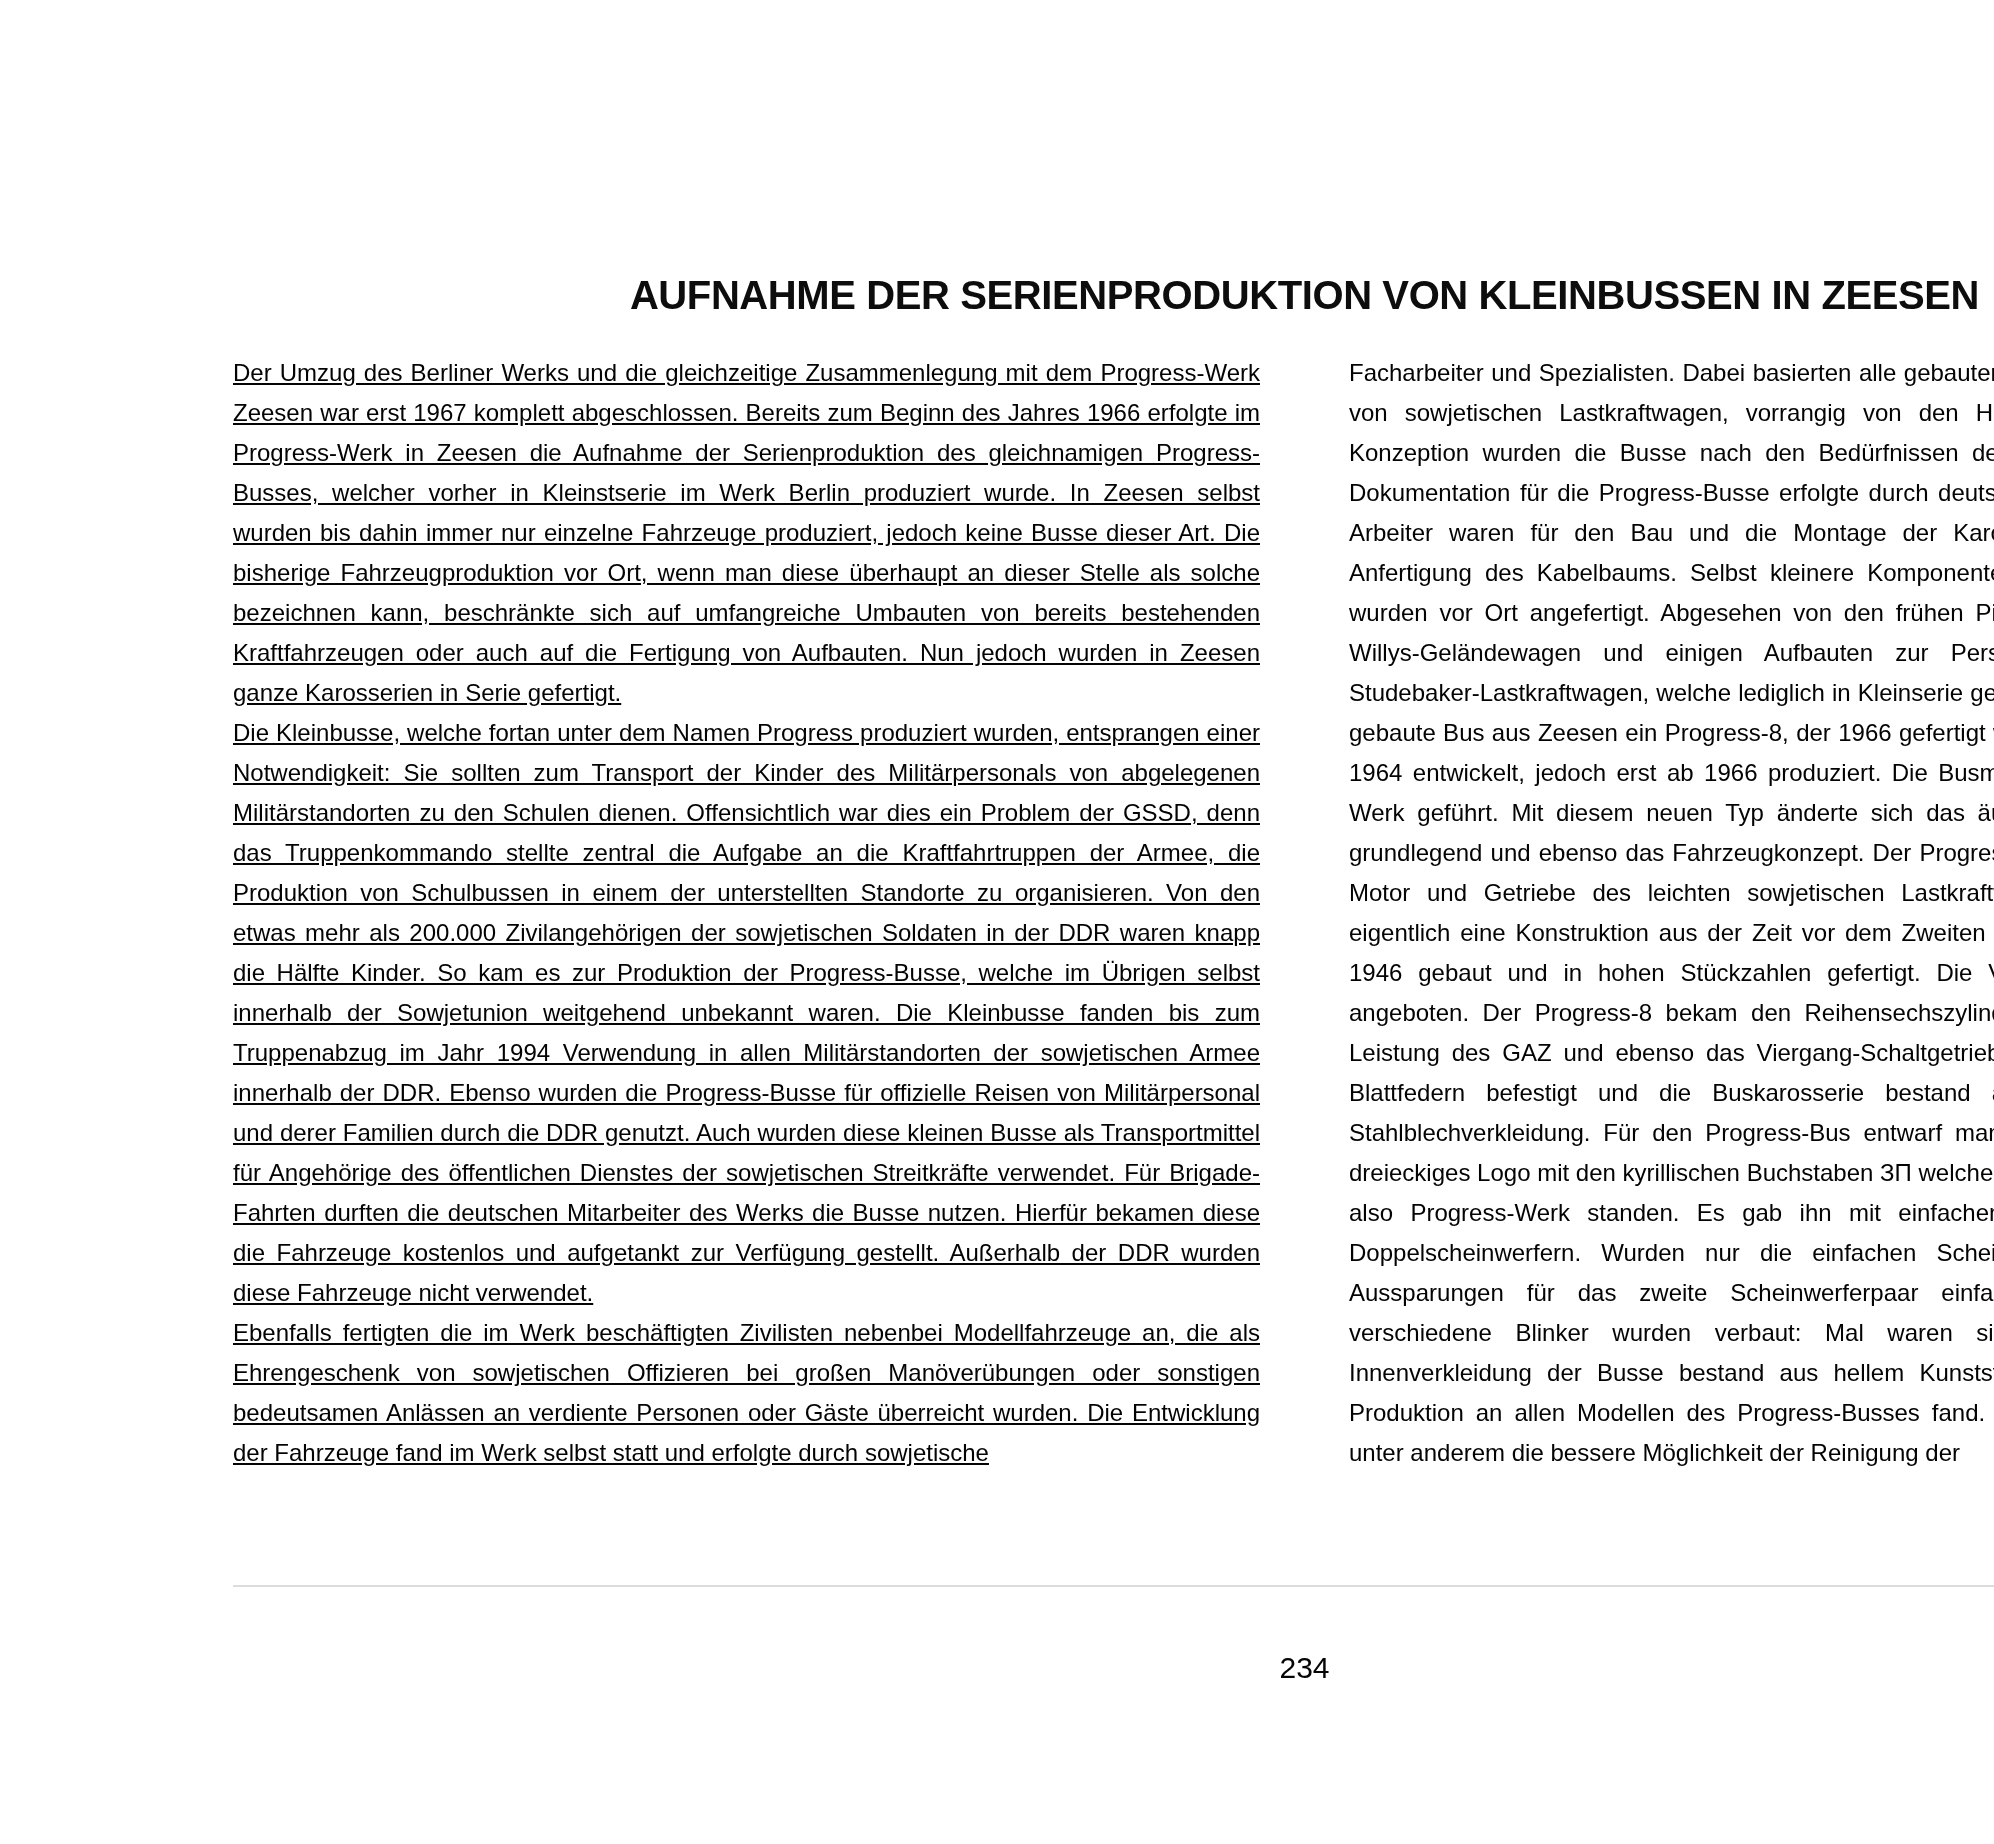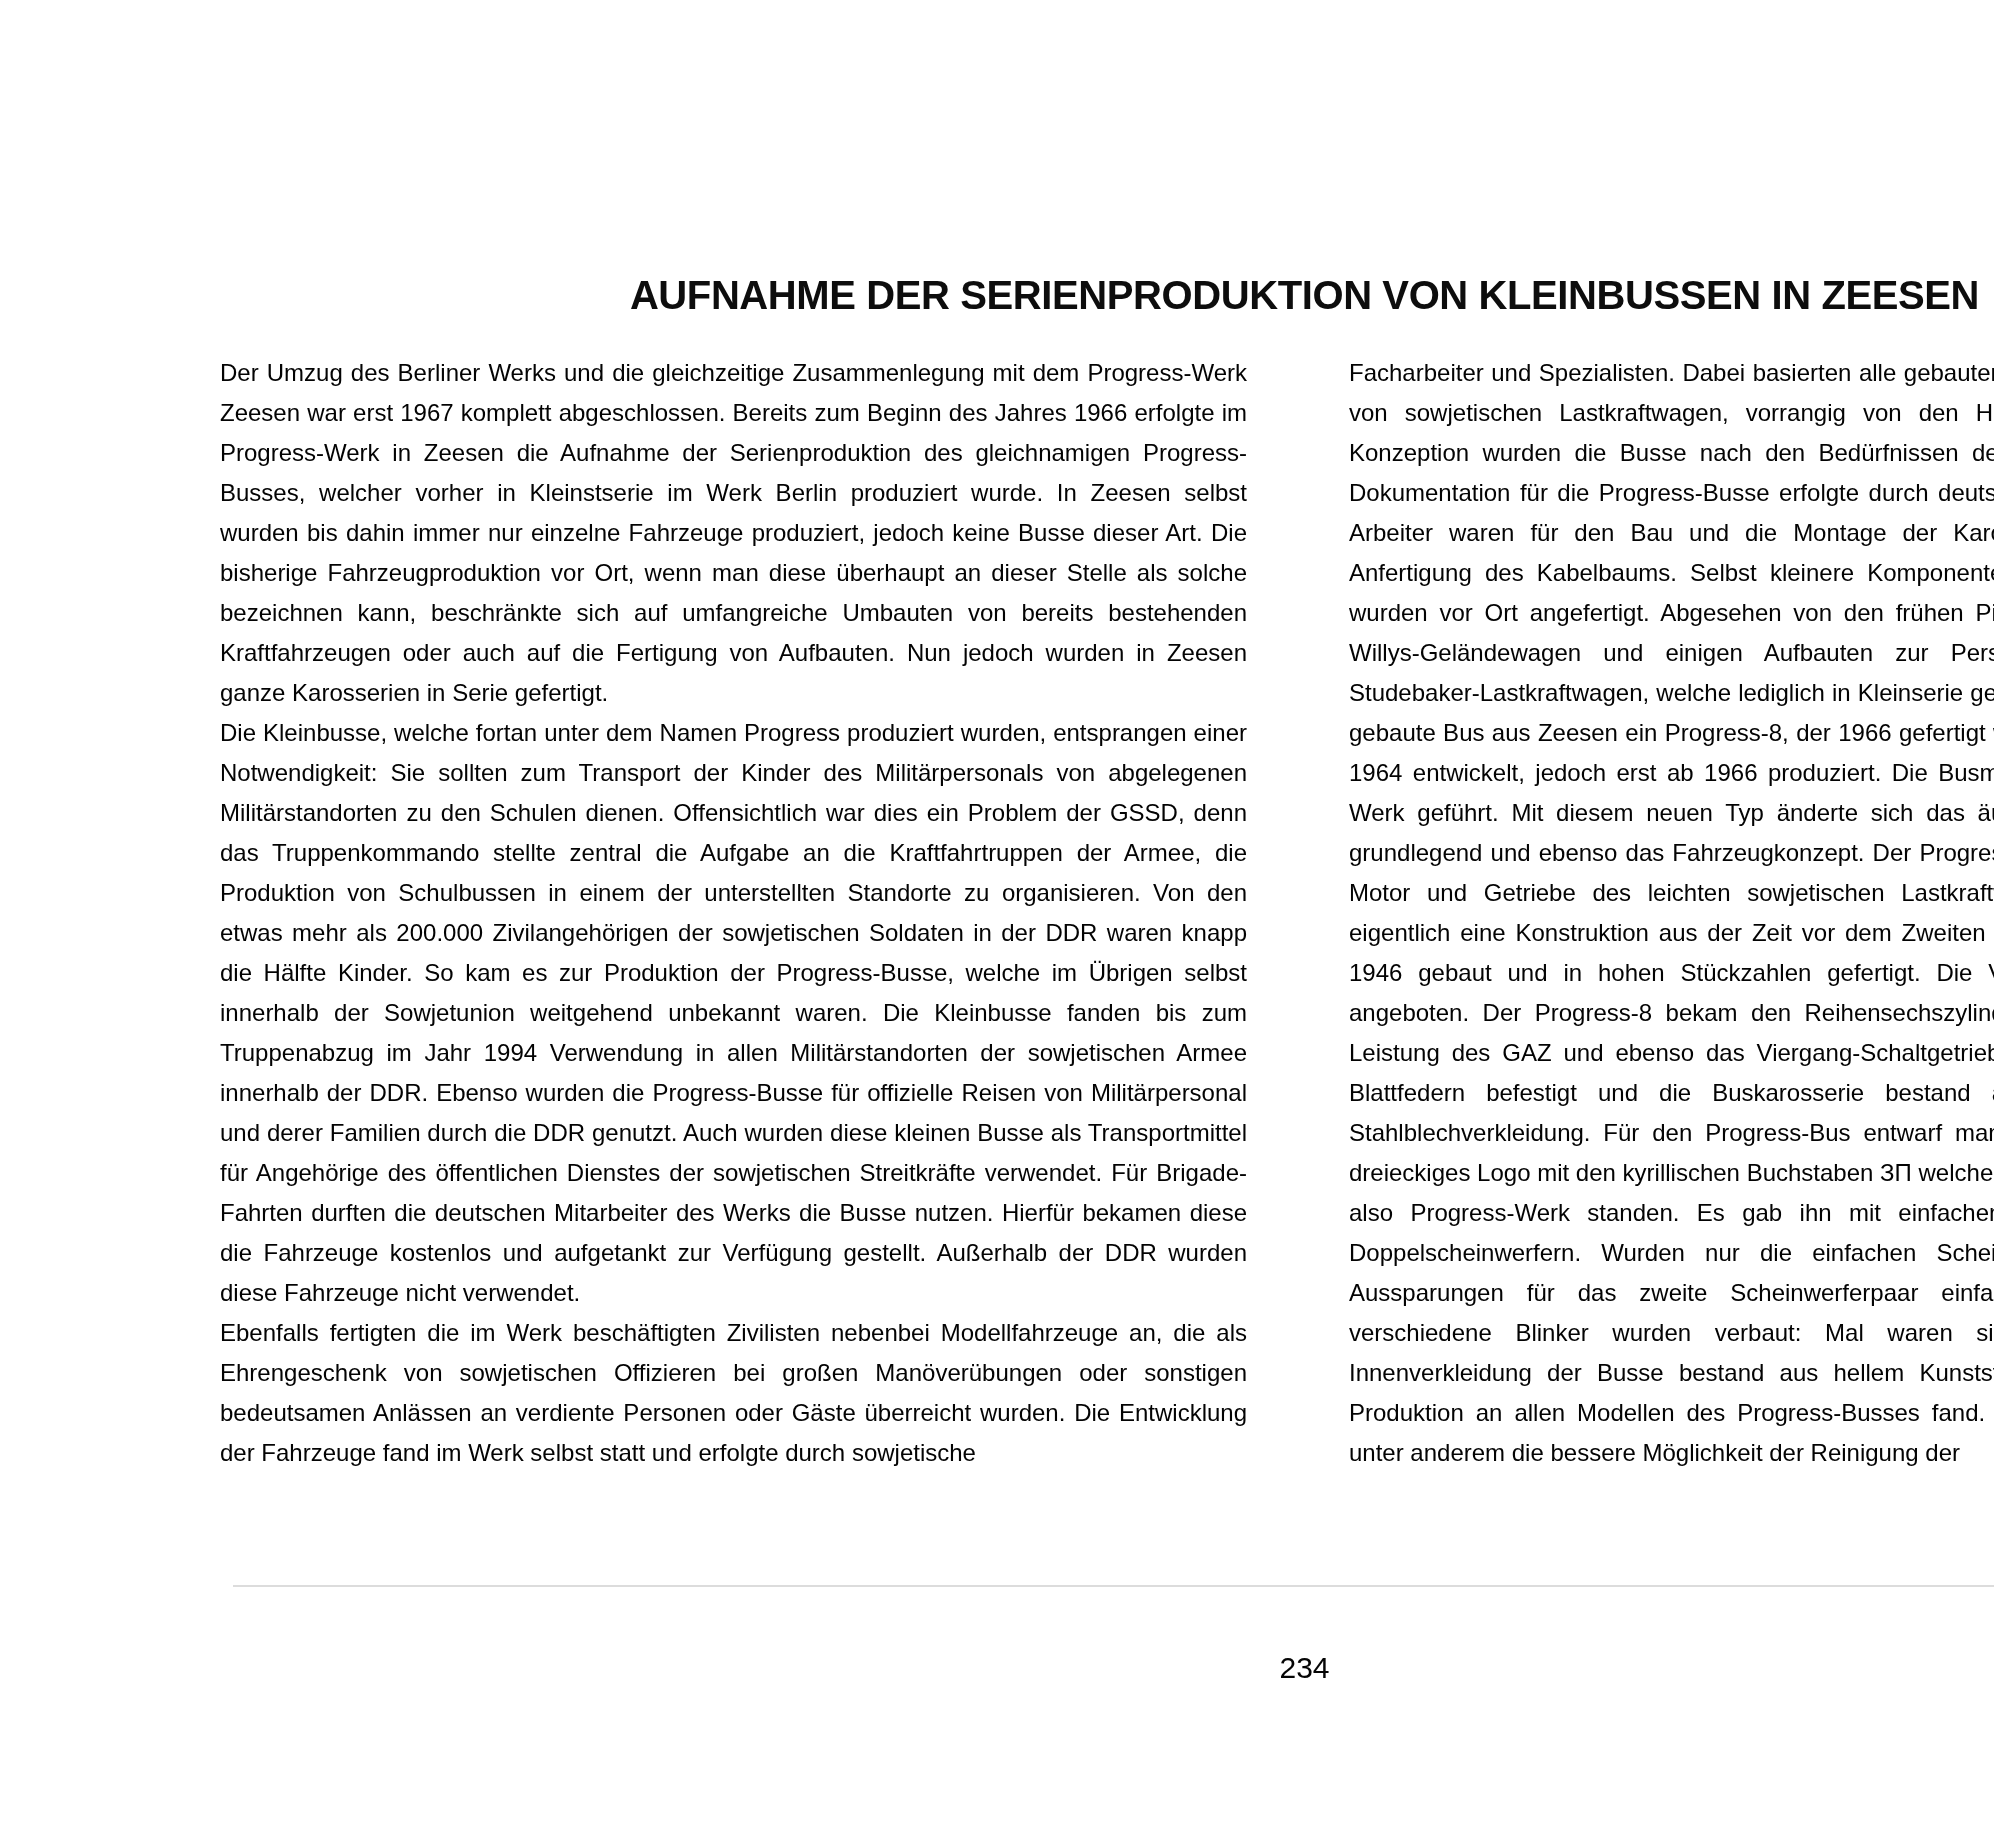--- a/index.html
+++ b/index.html
@@ -33,21 +33,21 @@
     position: absolute;
     top: 353px;
     width: 1027px;
     font-size: 24px;
     line-height: 40px;
     text-align: justify;
     text-justify: inter-word;
     hyphens: manual;
     color: #030303;
   }
-  .column-left  { left: 220px; }
+  .column-left  { left: 233px; text-decoration: underline; }
   .column-right { left: 1349px; }
   .column p {
     margin: 0;
     padding: 0;
   }
   .footer-divider {
     position: absolute;
     left: 233px;
     top: 1585px;
     width: 2143px;

